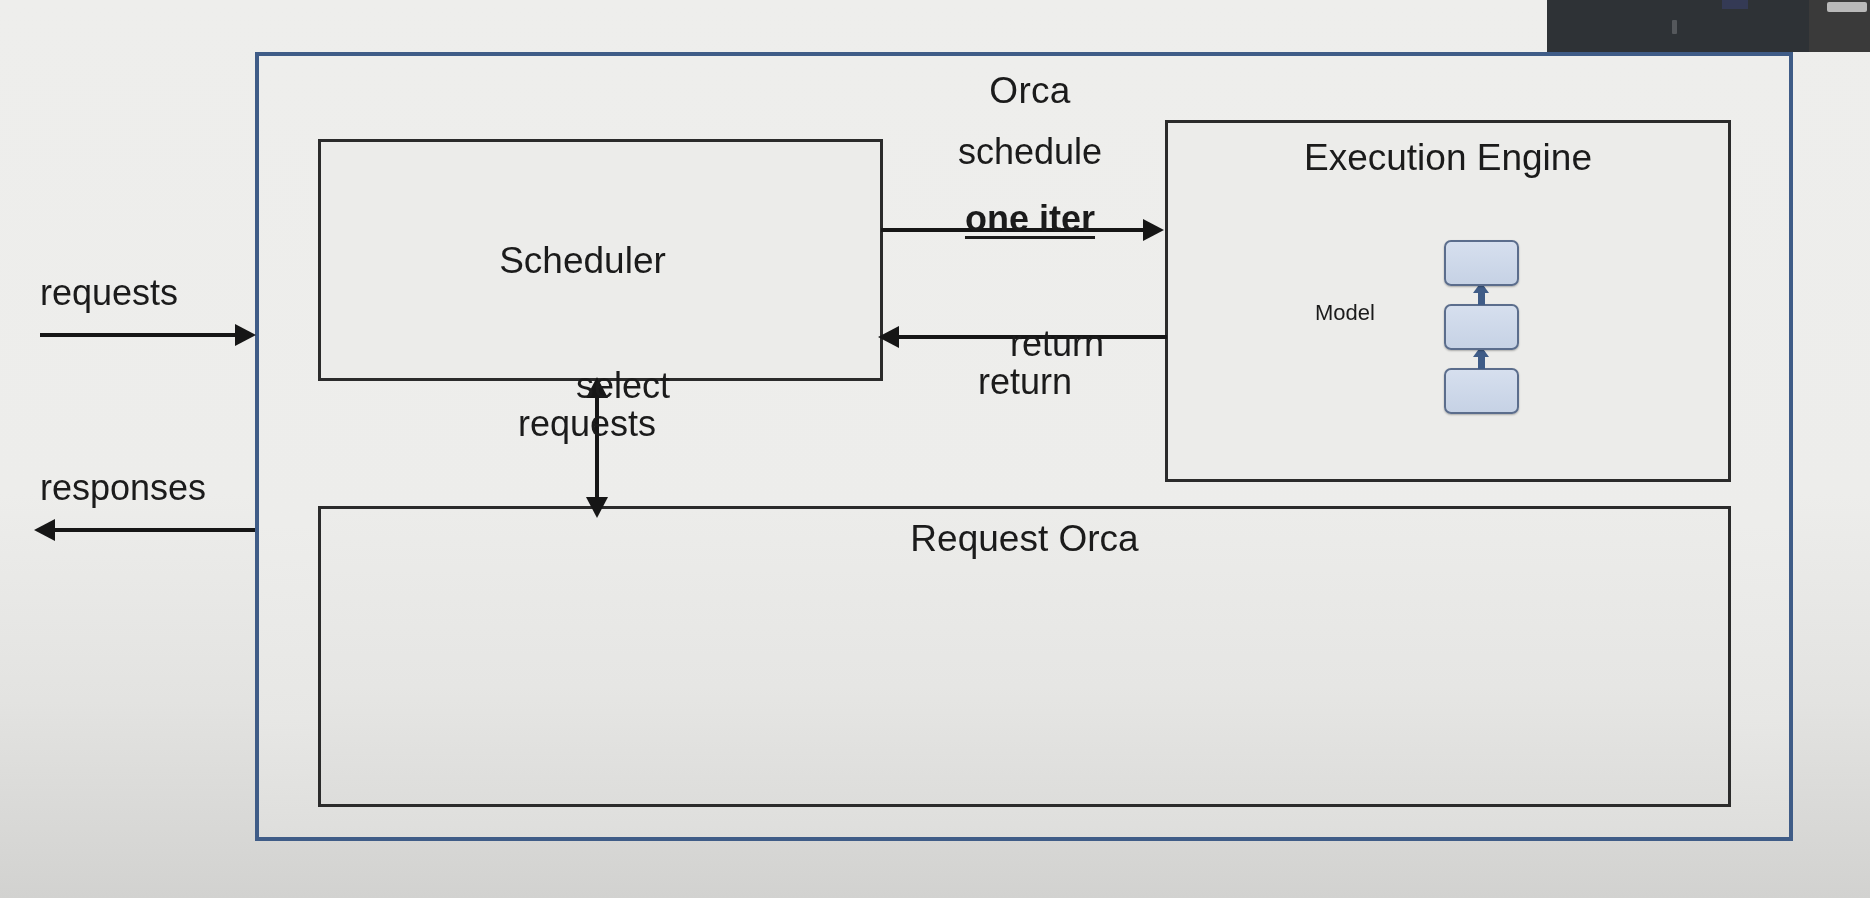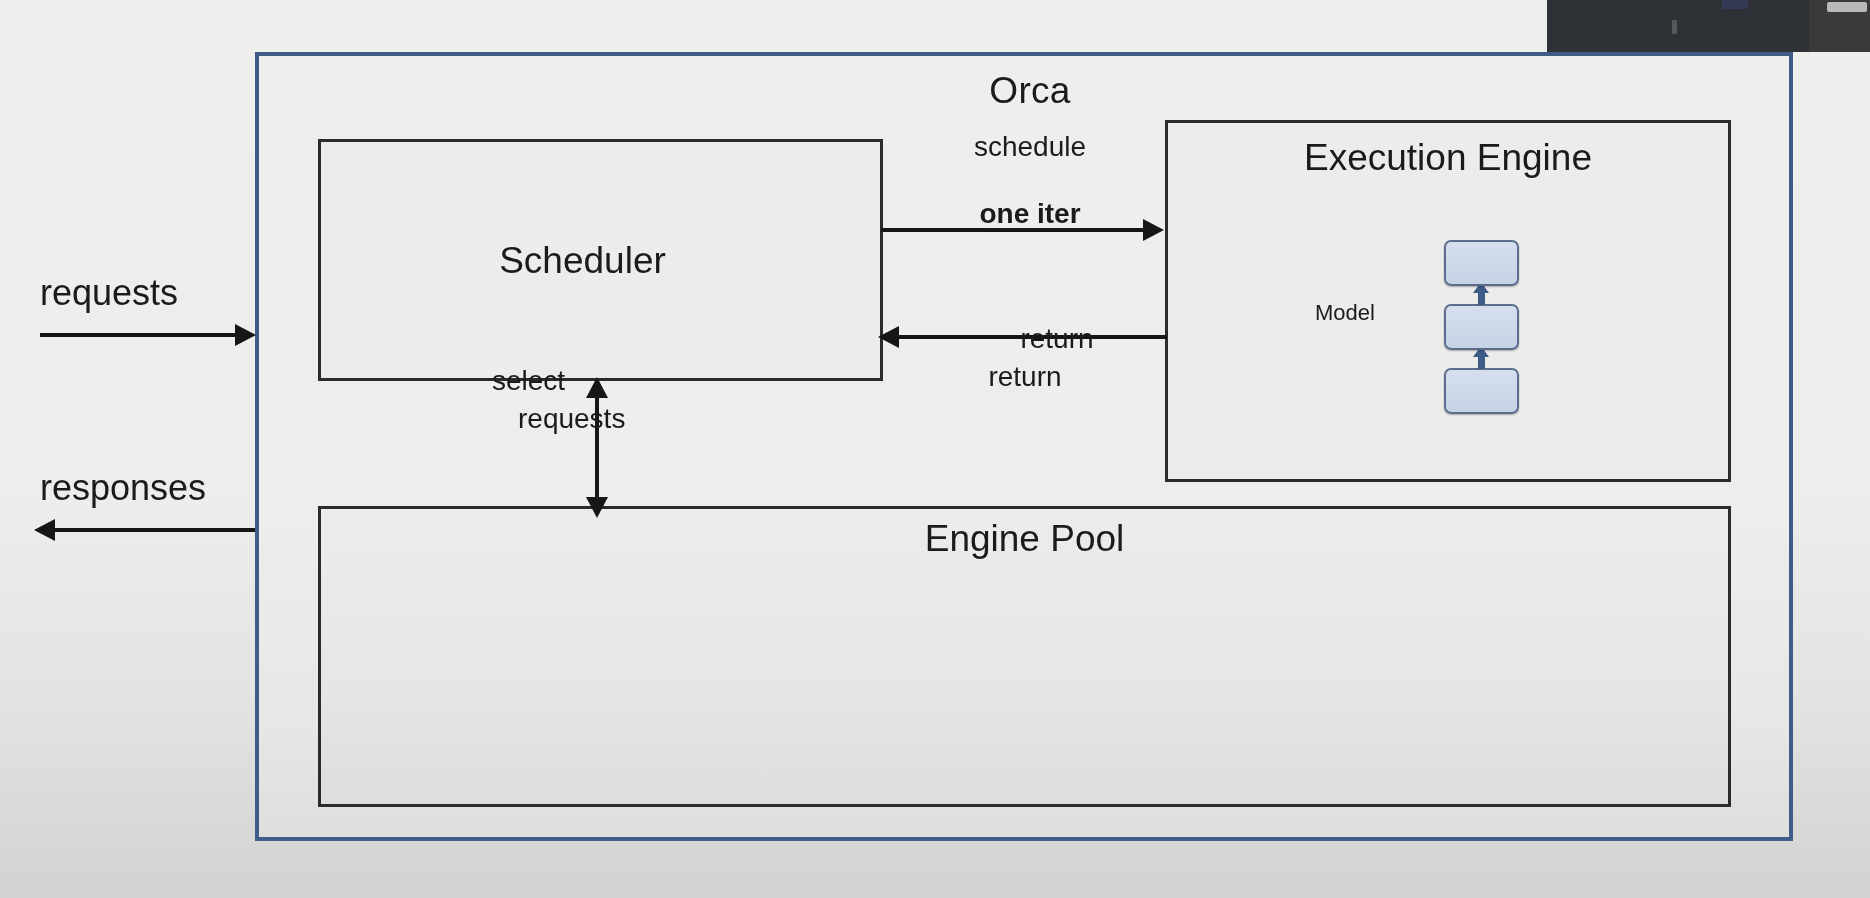--- a/index.html
+++ b/index.html
@@ -242,37 +242,37 @@
     font-size: 36px;
     color: #1b1b1b;
     white-space: nowrap;
   }
   .req-label { left: 40px; top: 272px; }
   .resp-label { left: 40px; top: 467px; }
 
   
   .edge-label {
     position: absolute;
-    font-size: 28px;
+    font-size: 36px;
     color: #1b1b1b;
     text-align: center;
     line-height: 1.33;
     white-space: nowrap;
   }
   .lbl-schedule  { left: 930px; top: 128px; width: 200px; }
   .lbl-one-iter  {
     left: 930px; top: 167px; width: 200px;
     font-weight: bold;
     text-decoration: underline;
     text-underline-offset: 5px;
     margin-top: 28px;
   }
   .lbl-return    { left: 957px; top: 320px; width: 200px; }
   .lbl-result    { left: 925px; top: 358px; width: 200px; }
-  .lbl-select    { left: 492px; top: 362px; width: 210px; text-align: left; }
+  .lbl-select    { left: 518px; top: 362px; width: 210px; text-align: center; }
   .lbl-selreq    { left: 518px; top: 400px; width: 210px; text-align: left; }
 </style>
 </head>
 <body>
 
 <div id="stage">
 
   <div class="vid-strip">
     <div class="vid-panel-a"></div>
     <div class="vid-blue-dot"></div>
@@ -296,21 +296,21 @@
     <div class="model-unit u2"></div>
     <div class="model-arrow-head h1"></div>
     <div class="model-arrow a1"></div>
     <div class="model-unit u1"></div>
     <div class="model-arrow-head h0"></div>
     <div class="model-arrow a0"></div>
     <div class="model-unit u0"></div>
   </div>
 
   <div class="pool-box"></div>
-  <div class="pool-label">Engine Pool</div>
+  <div class="pool-label">Request Orca</div>
 
   <div class="hline" style="left:40px; top:333px; width:205px;"></div>
   <div class="head-right" style="left:235px; top:324px;"></div>
   <div class="ext-label req-label">requests</div>
 
   <div class="hline" style="left:40px; top:528px; width:215px;"></div>
   <div class="head-left" style="left:34px; top:519px;"></div>
   <div class="ext-label resp-label">responses</div>
 
   <div class="hline" style="left:881px; top:228px; width:265px;"></div>

